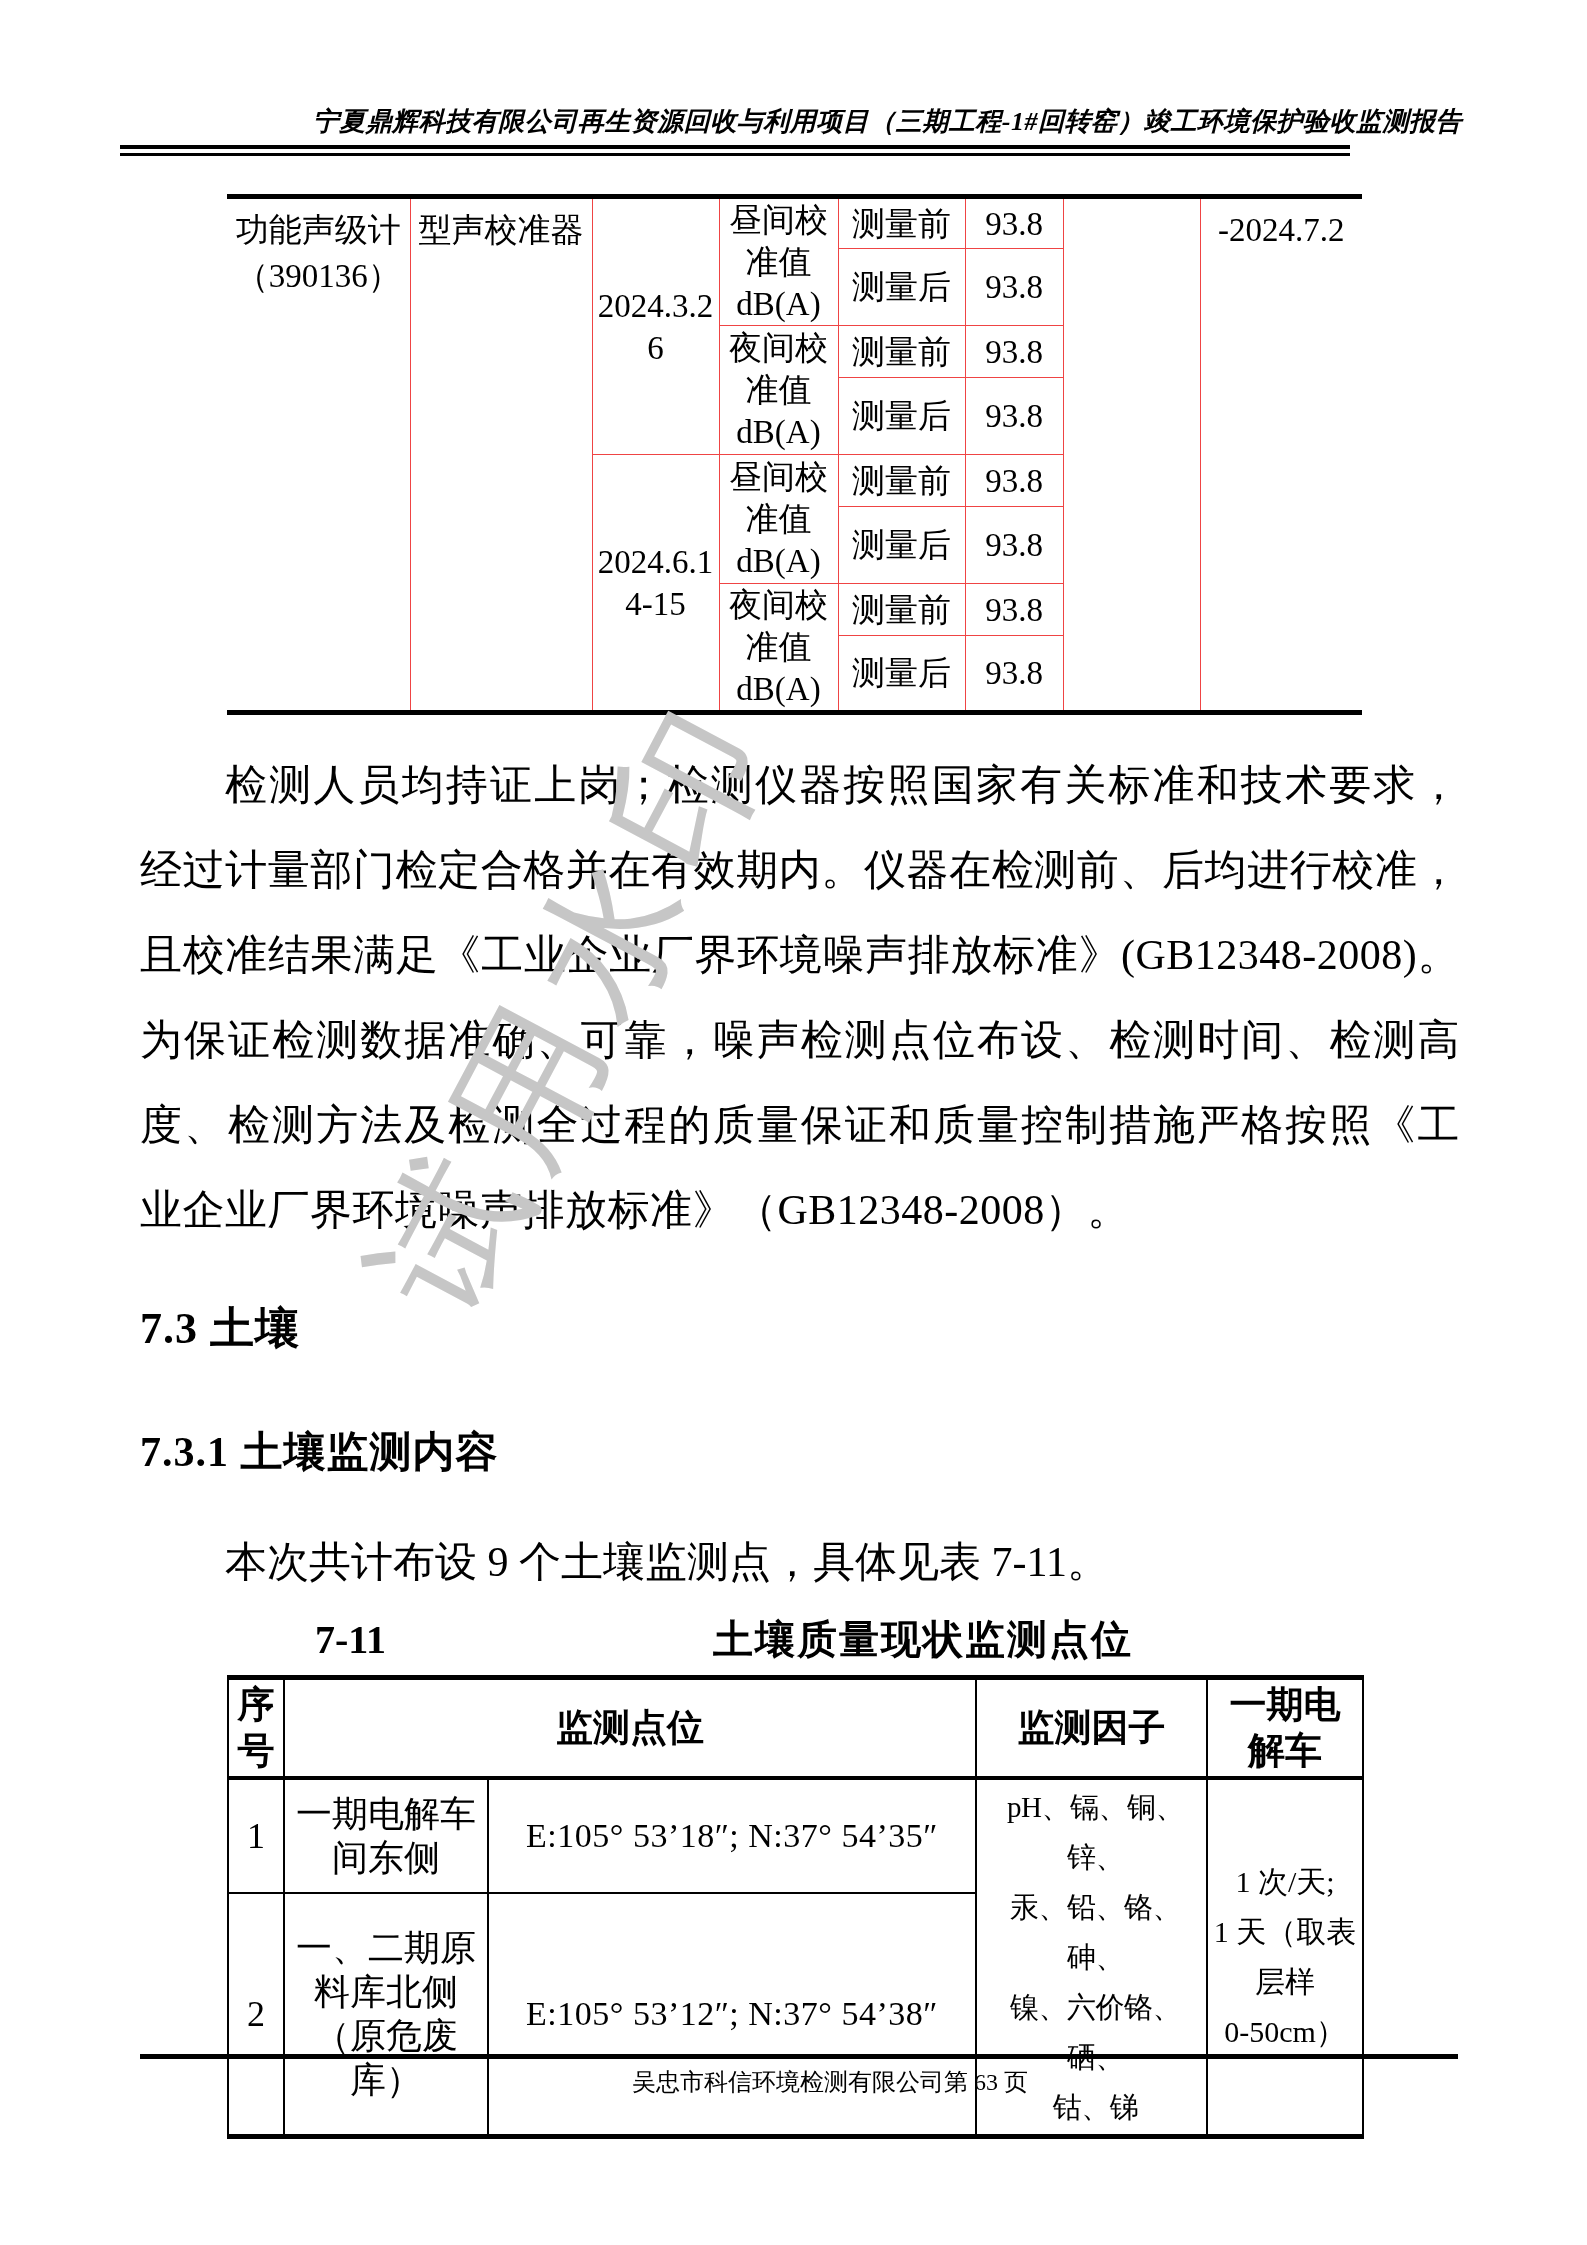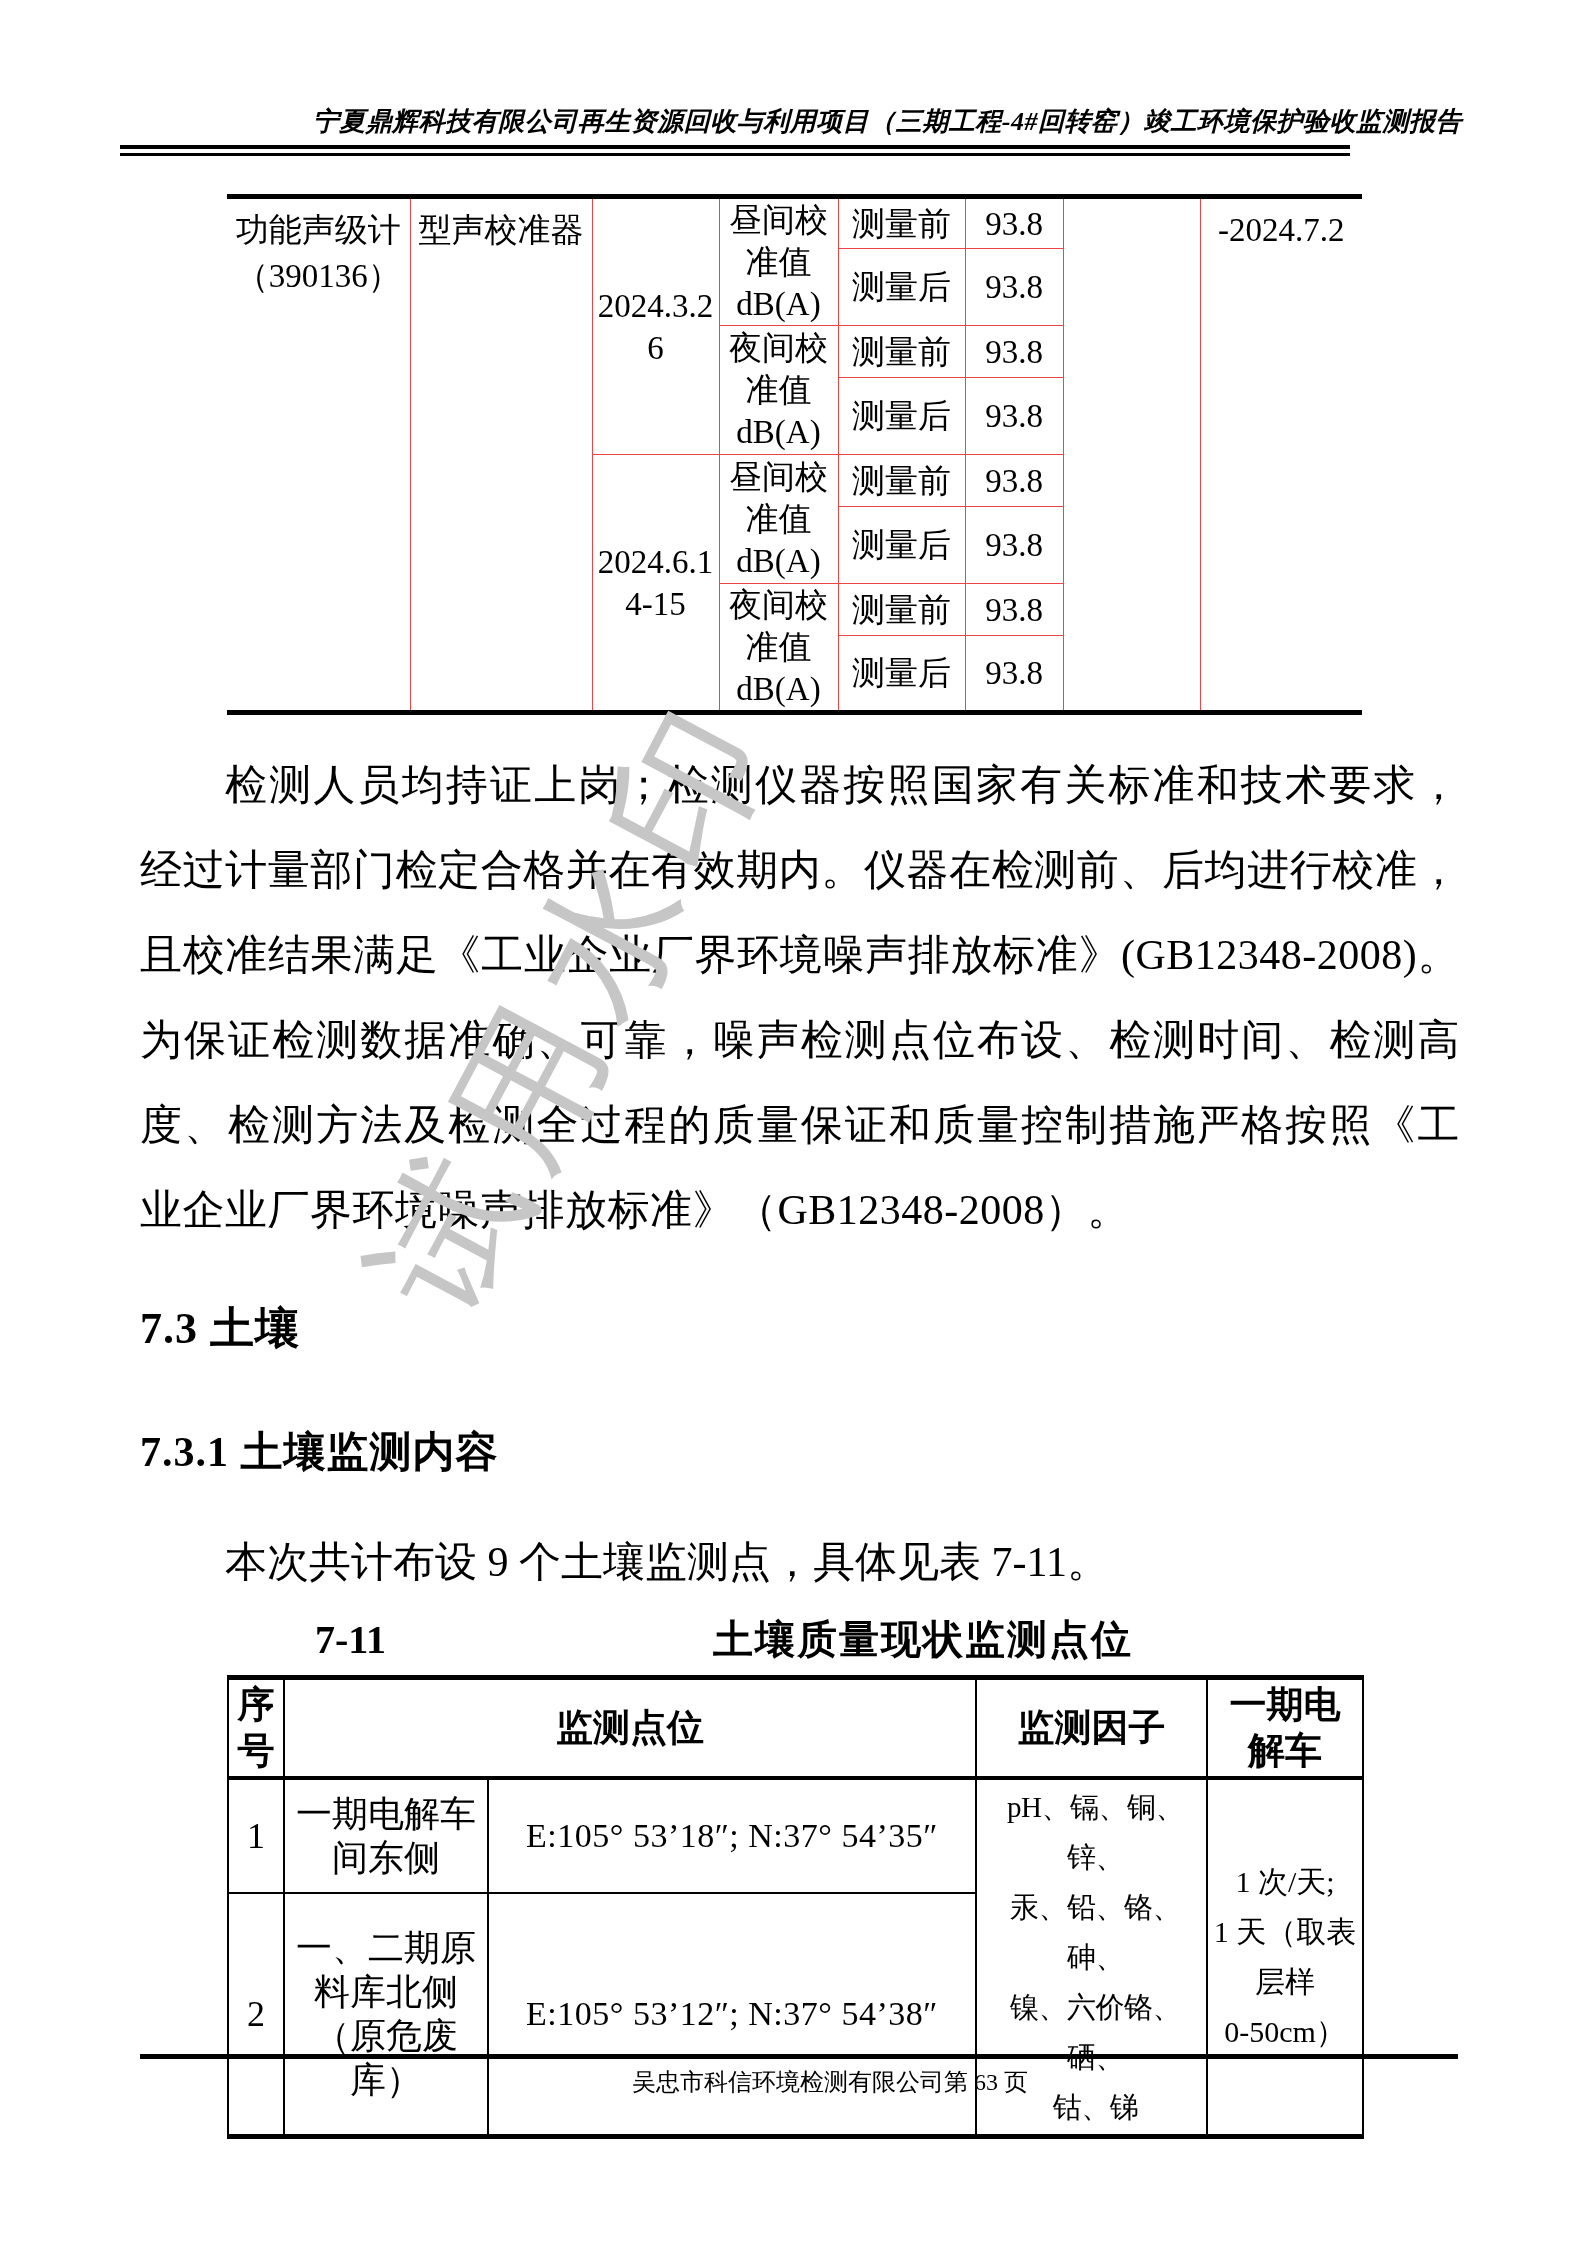--- a/index.html
+++ b/index.html
@@ -153,21 +153,21 @@
     justify-content:center;
     font-size:24px;
   }
   .doc-footer .company{padding-left:62px;}
 </style>
 </head>
 <body>
 
 <div class="page">
 
-  <div class="doc-header">宁夏鼎辉科技有限公司再生资源回收与利用项目（三期工程-4#回转窑）竣工环境保护验收监测报告</div>
+  <div class="doc-header">宁夏鼎辉科技有限公司再生资源回收与利用项目（三期工程-1#回转窑）竣工环境保护验收监测报告</div>
   <div class="header-rule"></div>
 
   <table class="tcal">
     <colgroup>
       <col style="width:183px">
         <col style="width:182px">
         <col style="width:127px">
         <col style="width:119px">
       <col style="width:127px">
         <col style="width:98px">

